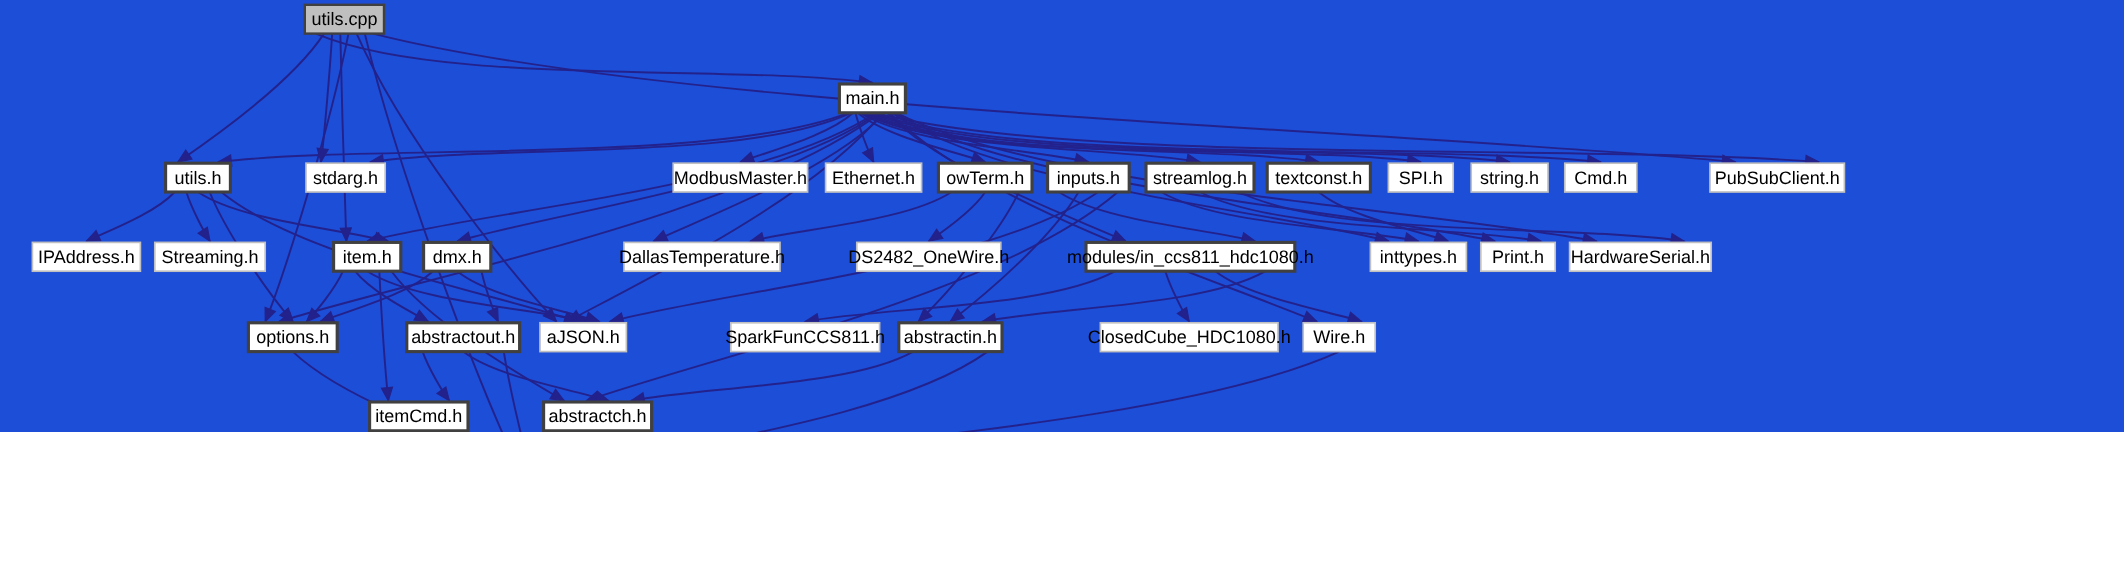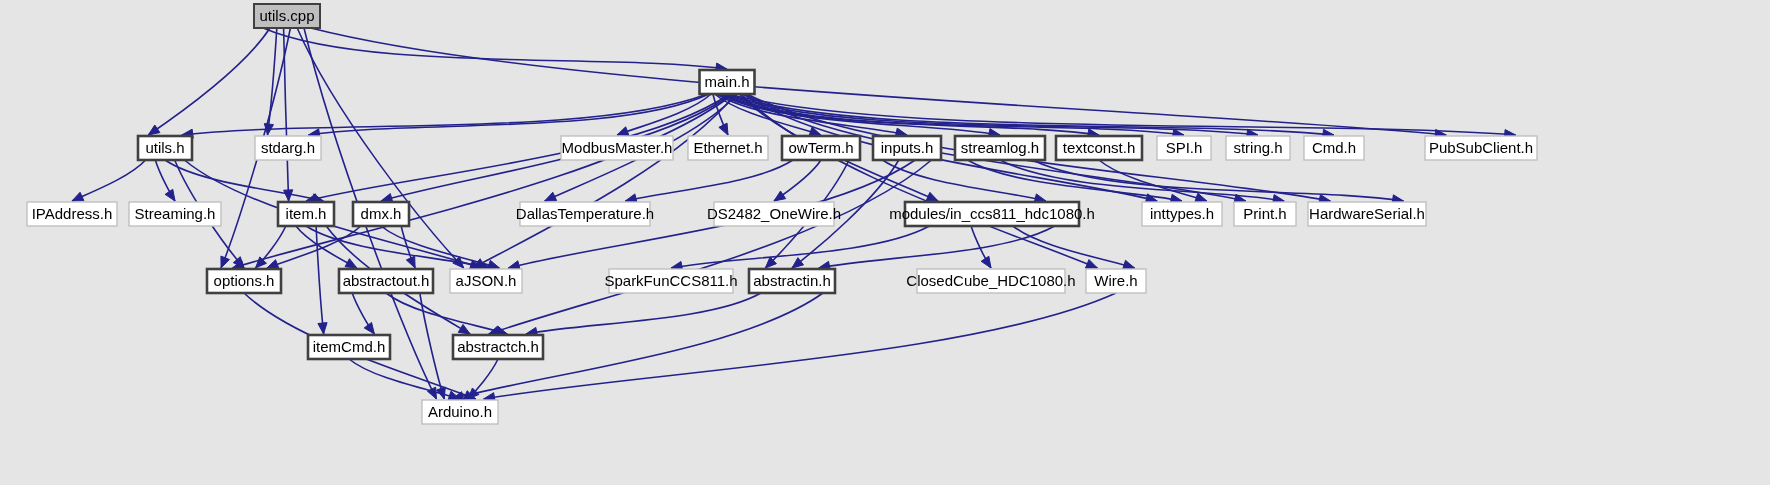--- a/index.html
+++ b/index.html
@@ -3,22 +3,22 @@
 <meta charset="utf-8">
 <style>
   html, body {
     margin: 0;
     padding: 0;
     background: #ffffff;
   }
   #graph-root {
     position: relative;
     width: 1770px;
-    height: 485px;
-    background: #e5e5e5;
+    height: 360px;
+    background: #1d4ed8;
     font-family: "Liberation Sans", sans-serif;
     overflow: hidden;
   }
   svg#graph-svg {
     position: absolute;
     left: 0;
     top: 0;
     width: 1770px;
     height: 485px;
   }

